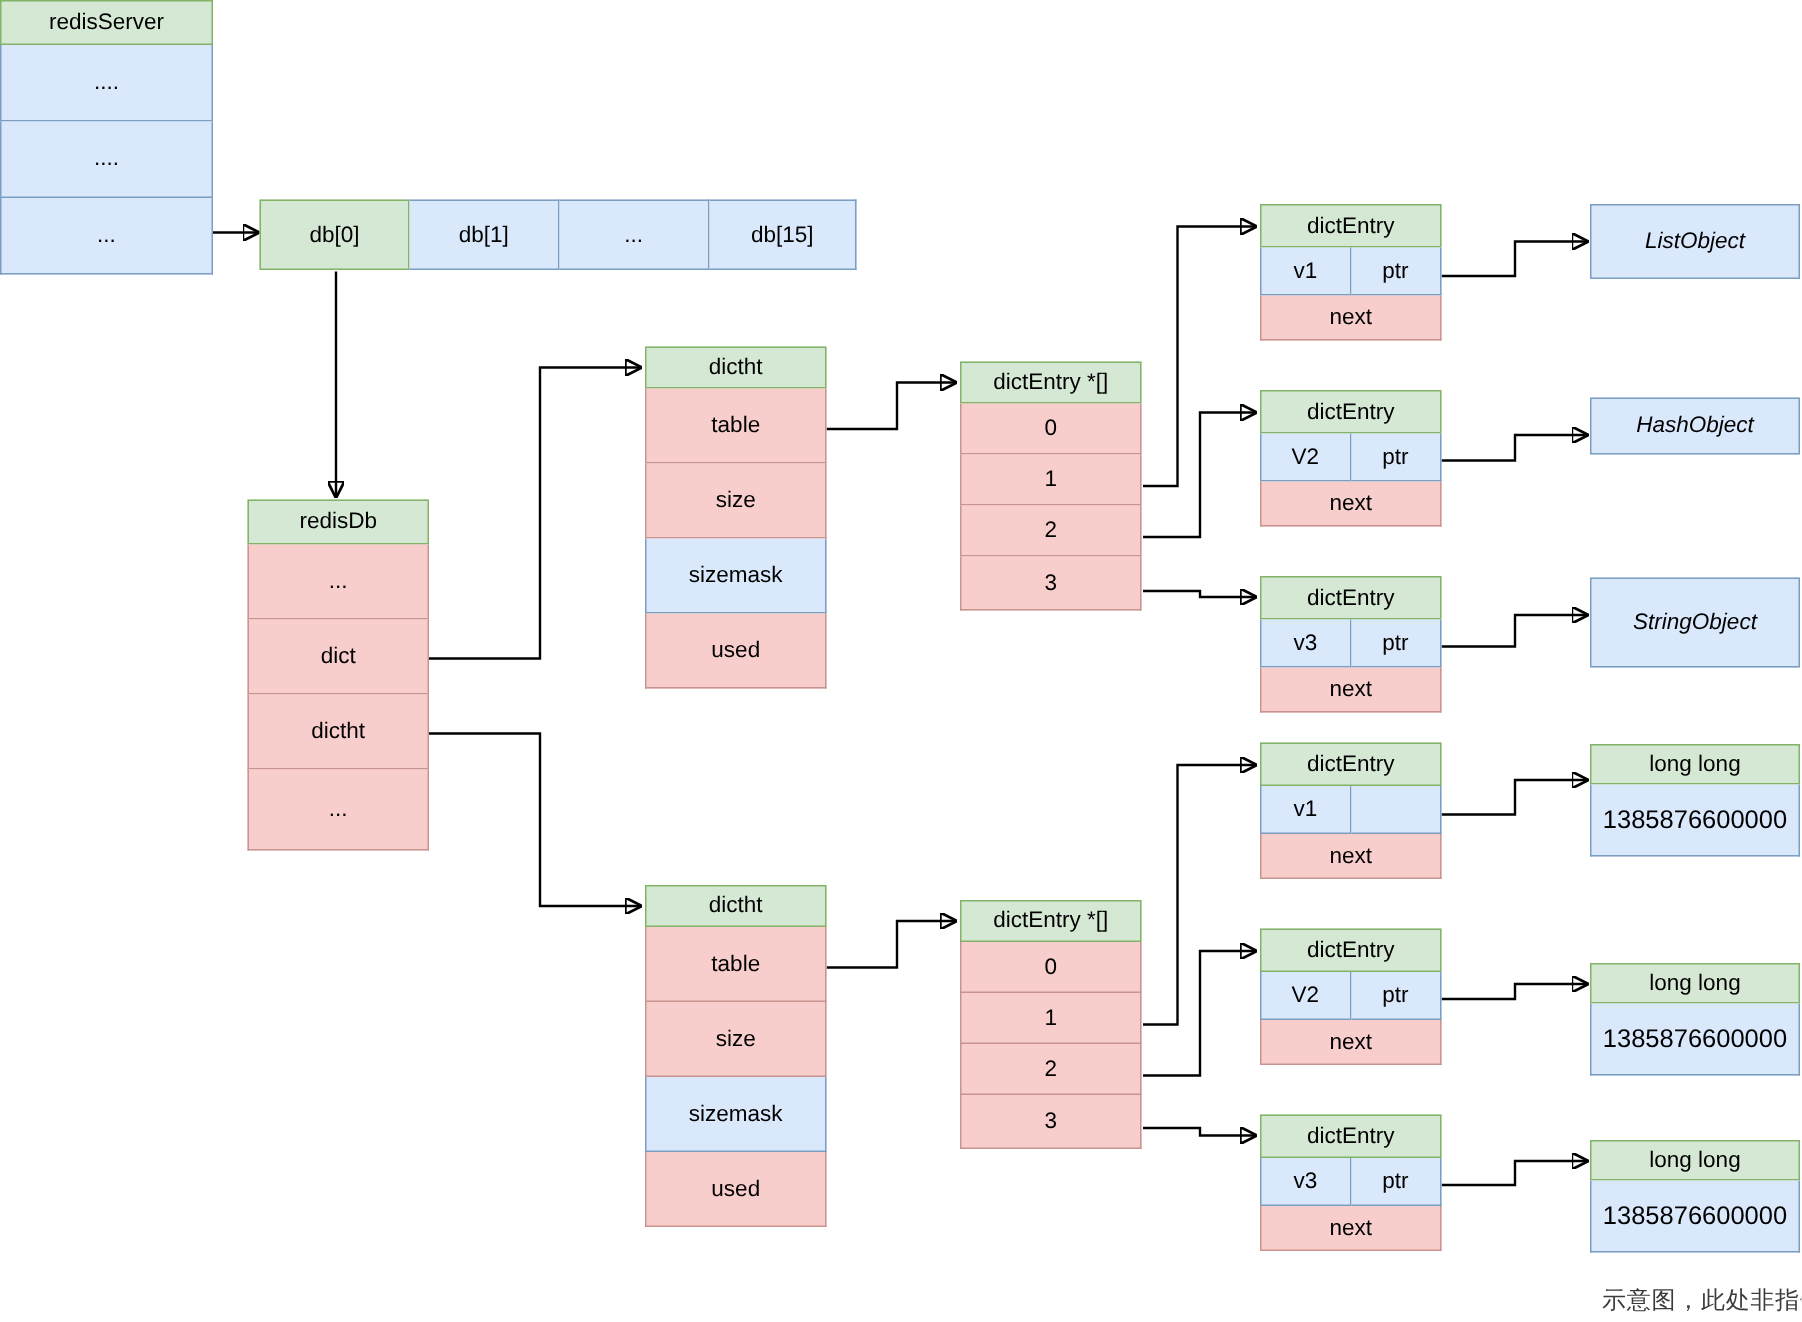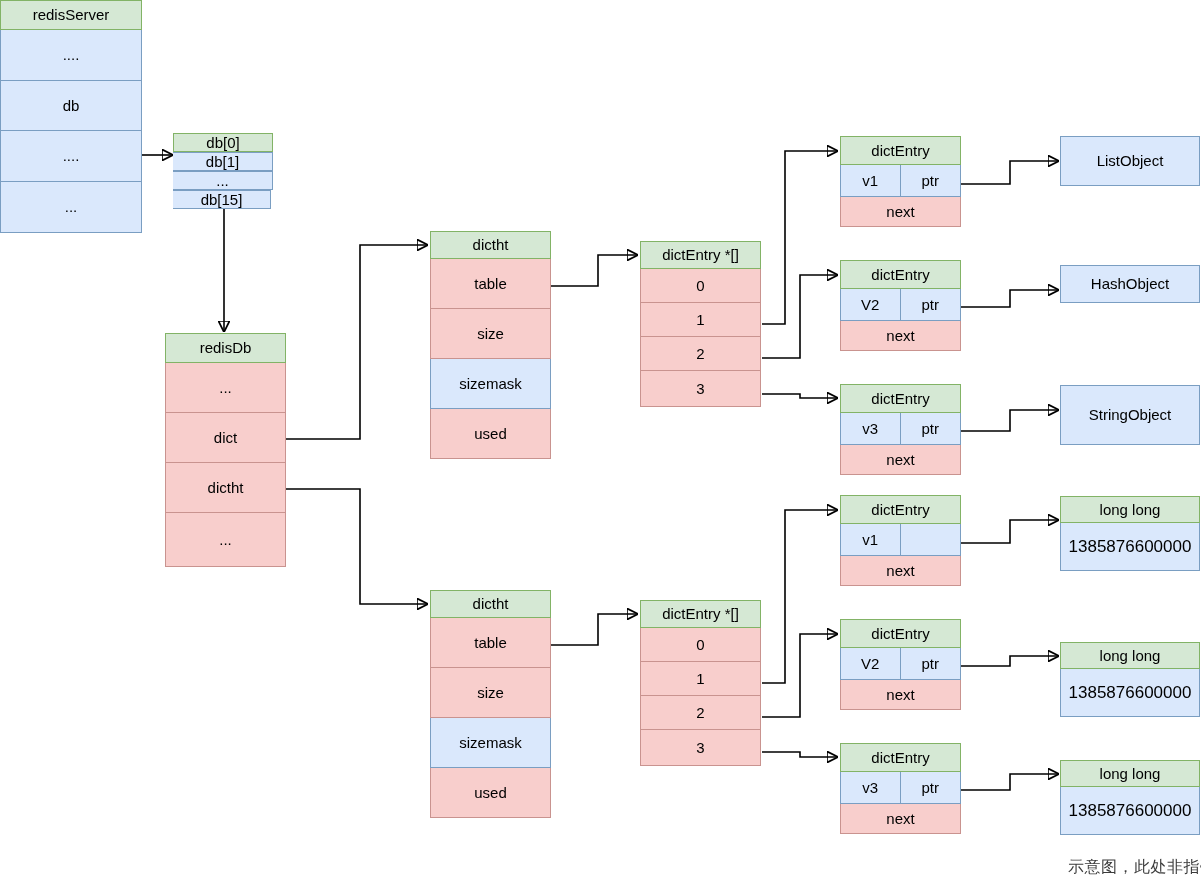--- a/index.html
+++ b/index.html
@@ -36,21 +36,21 @@
     line-height: 1.15;
     border: 1px solid #8fa8bd;
     border-top: none;
     white-space: pre-line;
   }
   .cell.first { border-top: 1px solid #8fa8bd; }
   .green  { background: #d5e8d4; border-color: #82b366; }
   .blue   { background: #dae8fc; border-color: #7a9ec2; }
   .pink   { background: #f8cecc; border-color: #c9938f; }
   .green.first { border-top-color: #82b366; }
-  .blue.first  { border-top-color: #7a9ec2; }
+  .blue.first  { border-top-color: #7a9ec2; font-style: italic; }
 
   .row2 {
     box-sizing: border-box;
     display: flex;
     flex-direction: row;
   }
   .row2 > .half {
     box-sizing: border-box;
     flex: 1 1 50%;
     display: flex;
@@ -61,21 +61,21 @@
     border: 1px solid #7a9ec2;
     border-top: none;
     background: #dae8fc;
   }
   .row2 > .half + .half { border-left: none; }
 
   .hrow {
     position: absolute;
     box-sizing: border-box;
     display: flex;
-    flex-direction: column;
+    flex-direction: row;
   }
   .hrow > .hcell {
     box-sizing: border-box;
     display: flex;
     align-items: center;
     justify-content: center;
     font-size: 15px;
     color: #000;
     border: 1px solid #7a9ec2;
     background: #dae8fc;
@@ -146,21 +146,20 @@
     <path d="M 762,752 L 800,752 L 800,757 L 837,757" marker-end="url(#arrow)"></path>
 
     <path d="M 961,543 L 1010,543 L 1010,520 L 1058,520" marker-end="url(#arrow)"></path>
     <path d="M 961,666 L 1010,666 L 1010,656 L 1058,656" marker-end="url(#arrow)"></path>
     <path d="M 961,790 L 1010,790 L 1010,774 L 1058,774" marker-end="url(#arrow)"></path>
   </svg>
 
   <div class="box" style="left:0px; top:0px; width:142px;">
     <div class="cell green first" style="height:30px;">redisServer</div>
     <div class="cell blue" style="height:51px;">....</div>
-    <div class="cell blue" style="height:50px;">db</div>
     <div class="cell blue" style="height:51px;">....</div>
     <div class="cell blue" style="height:51px;">...</div>
   </div>
 
   <div class="hrow" style="left:173px; top:133px; width:498px; height:47px;">
     <div class="hcell green" style="width:100px;">db[0]</div>
     <div class="hcell" style="width:100px;">db[1]</div>
     <div class="hcell" style="width:100px;">...</div>
     <div class="hcell" style="width:98px;">db[15]</div>
   </div>

